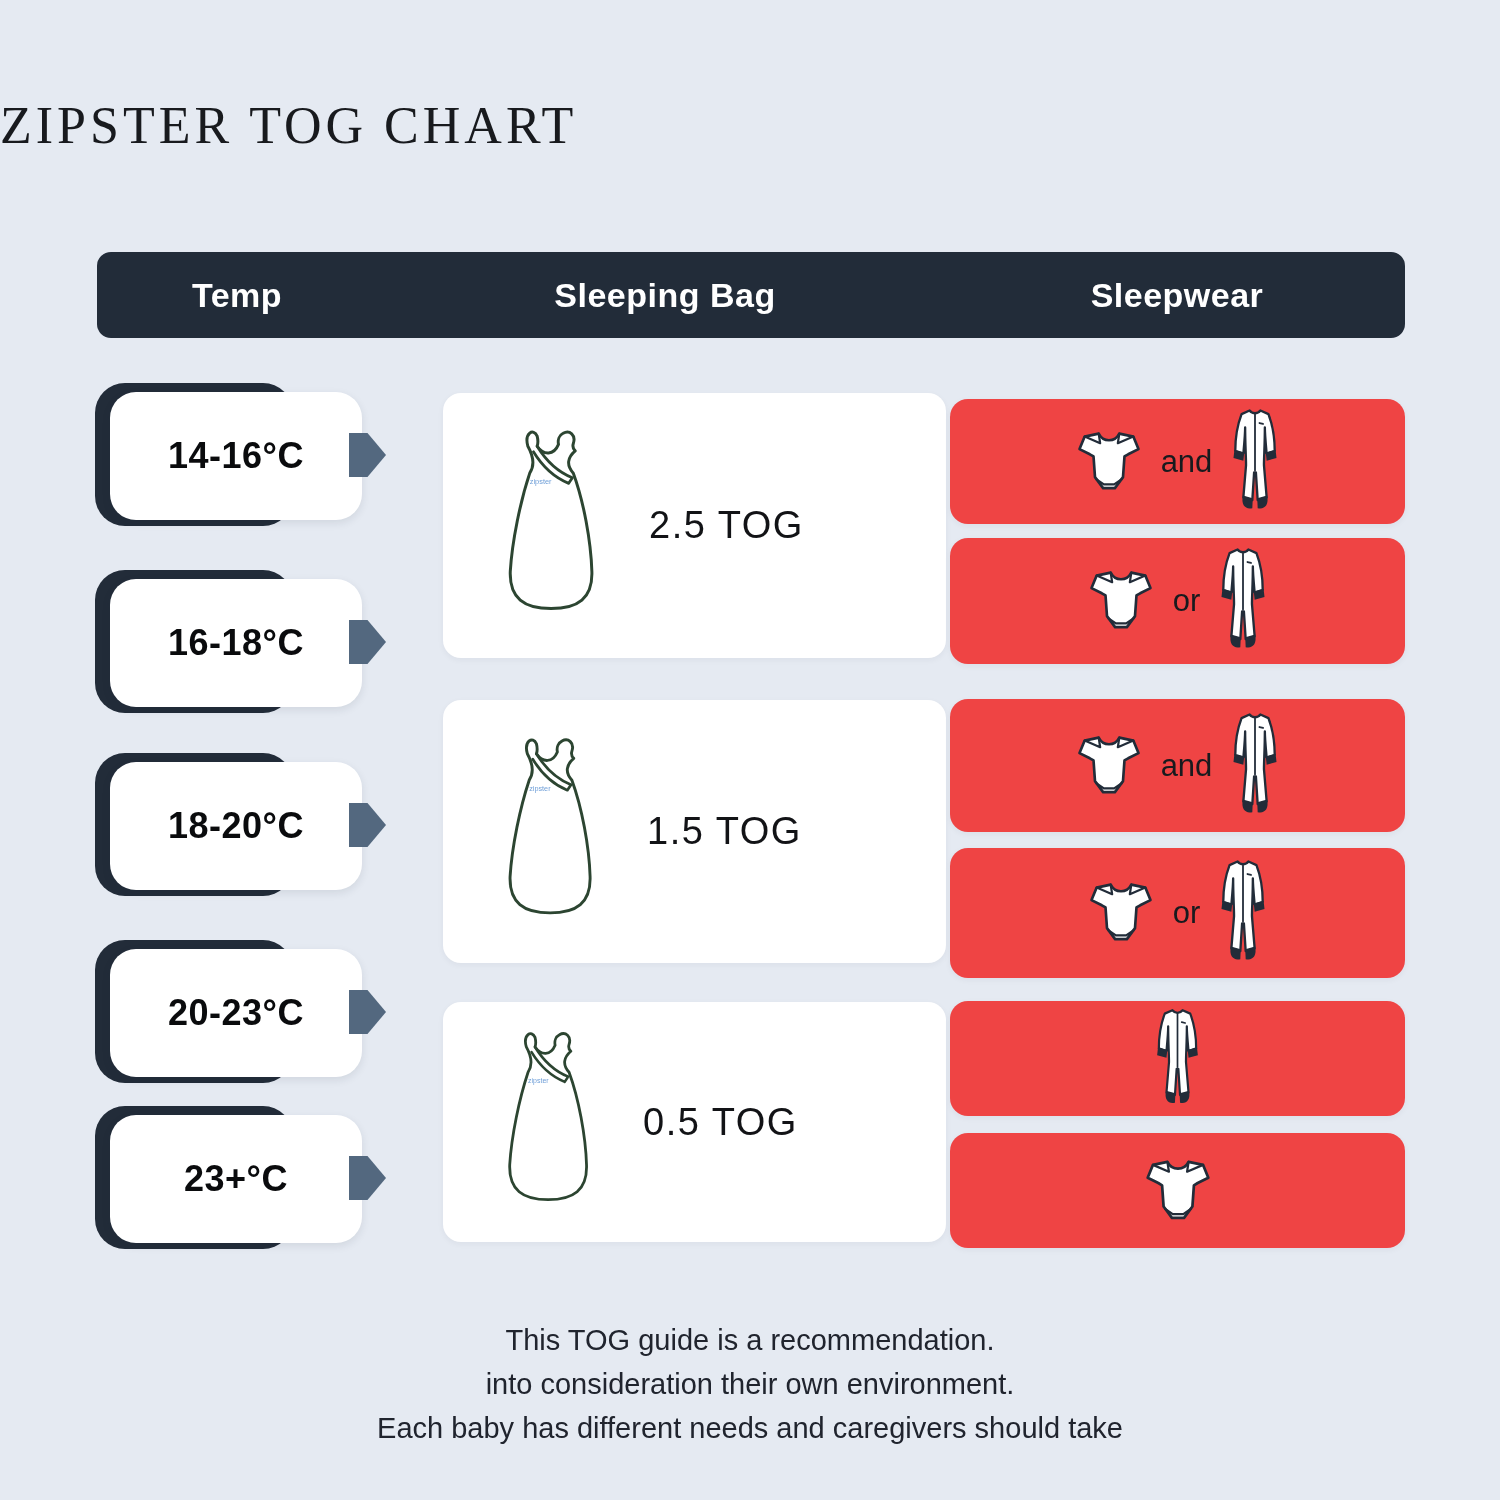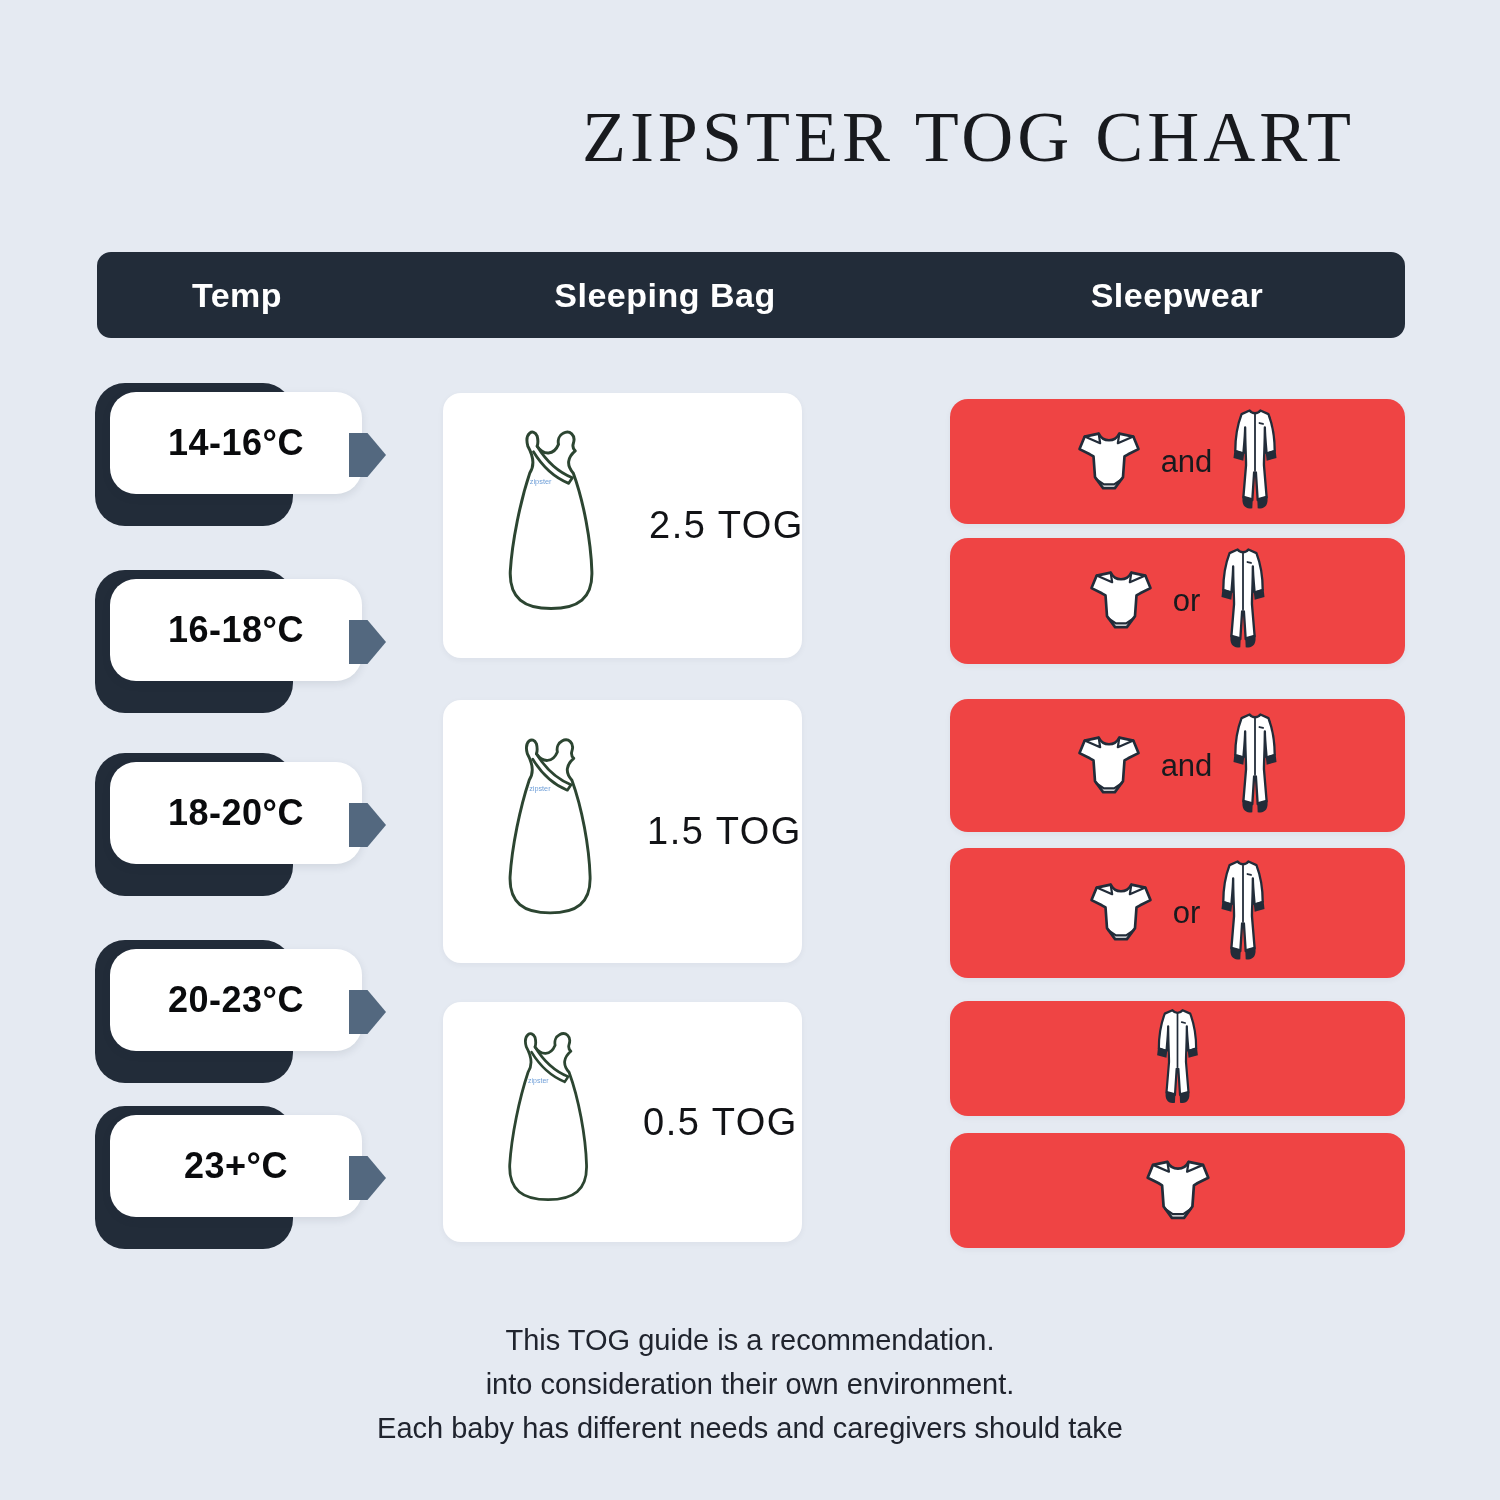--- a/index.html
+++ b/index.html
@@ -5,52 +5,52 @@
   html,body{margin:0;padding:0;background:#e5eaf2;}
   .canvas{
     position:relative;width:1500px;height:1500px;margin:0 auto;
     background:#e5eaf2;overflow:hidden;
     font-family:"Liberation Sans",sans-serif;color:#14161c;
   }
   .abs{position:absolute;}
 
   
   .title{
-    left:0;top:96px;width:1355px;text-align:right;
-    font-family:"Liberation Serif",serif;font-size:72px;font-weight:400;
+    left:0;top:96px;width:1355px;text-align:left;
+    font-family:"Liberation Serif",serif;font-size:52px;font-weight:400;
     letter-spacing:4px;color:#181a1e;
   }
 
   
   .header-bar{
     left:97px;top:252px;width:1308px;height:86px;border-radius:14px;
     background:#222c39;
   }
   .header-label{
     position:absolute;top:50%;transform:translate(-50%,-50%);
     color:#ffffff;font-size:34px;font-weight:700;letter-spacing:.5px;white-space:nowrap;
   }
 
   
   .temp-row{width:300px;height:143px;}
   .temp-dark{position:absolute;left:0;top:0;width:198px;height:143px;border-radius:30px;background:#222c39;}
   .temp-white{
-    position:absolute;left:15px;top:9px;width:252px;height:102px;border-radius:26px;background:#ffffff;
+    position:absolute;left:15px;top:9px;width:252px;height:128px;border-radius:26px;background:#ffffff;
     box-shadow:0 3px 8px rgba(30,40,60,.10);
     display:flex;align-items:center;justify-content:center;
   }
   .temp-label{font-size:36px;font-weight:700;color:#0a0b0d;letter-spacing:.5px;}
   .temp-arrow{
     position:absolute;left:254px;top:50px;width:37px;height:44px;background:#53687f;
     clip-path:polygon(0 0,50% 0,100% 50%,50% 100%,0 100%);
   }
 
   
   .bag-card{
-    left:443px;width:359px;background:#ffffff;border-radius:18px;
+    left:443px;width:503px;background:#ffffff;border-radius:18px;
     display:flex;align-items:center;box-shadow:0 2px 6px rgba(30,40,60,.05);
   }
   .bag-svg{margin-left:58px;flex:0 0 auto;}
   .tog-label{margin-left:46px;font-size:38px;font-weight:400;letter-spacing:1.5px;color:#121316;white-space:nowrap;}
 
   
   .wear-card{
     left:950px;width:455px;background:#ef4444;border-radius:18px;
     display:flex;align-items:center;justify-content:center;gap:15px;
     box-shadow:0 2px 6px rgba(30,40,60,.05);

